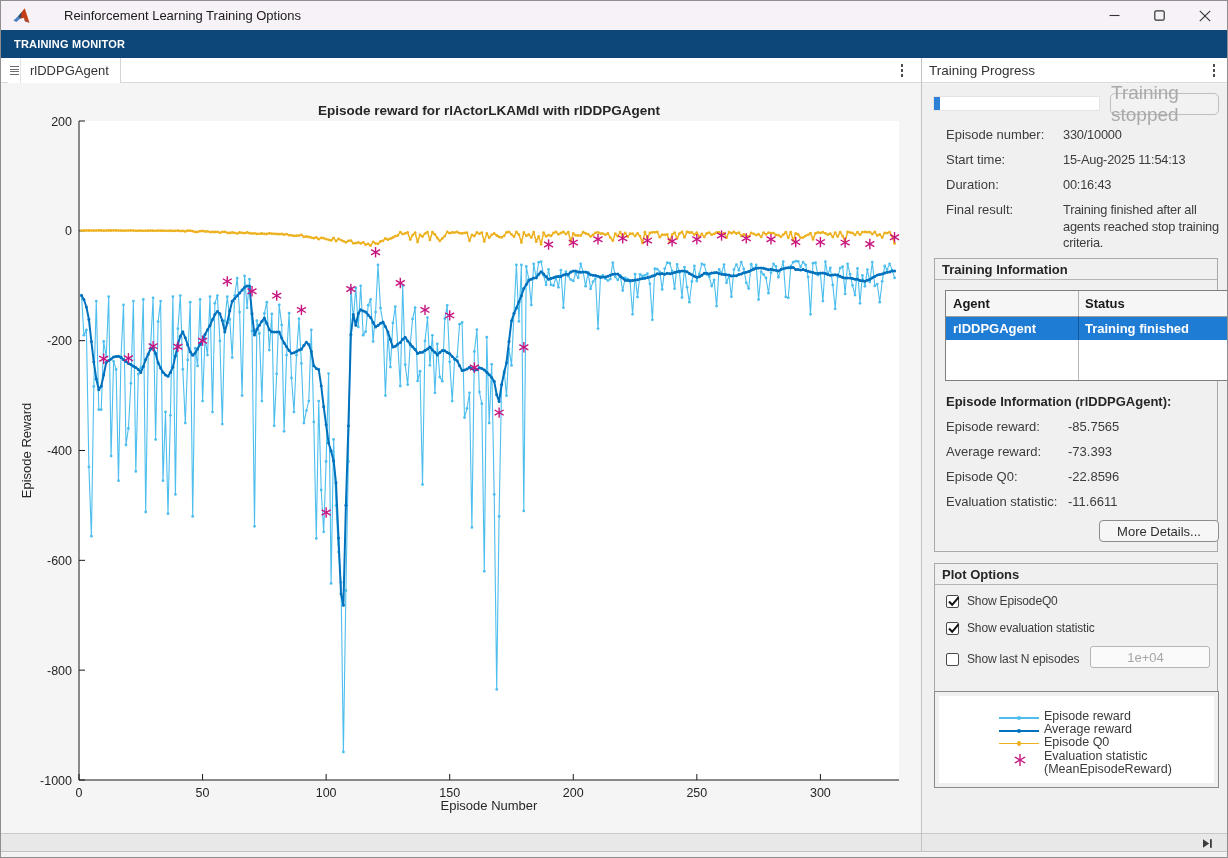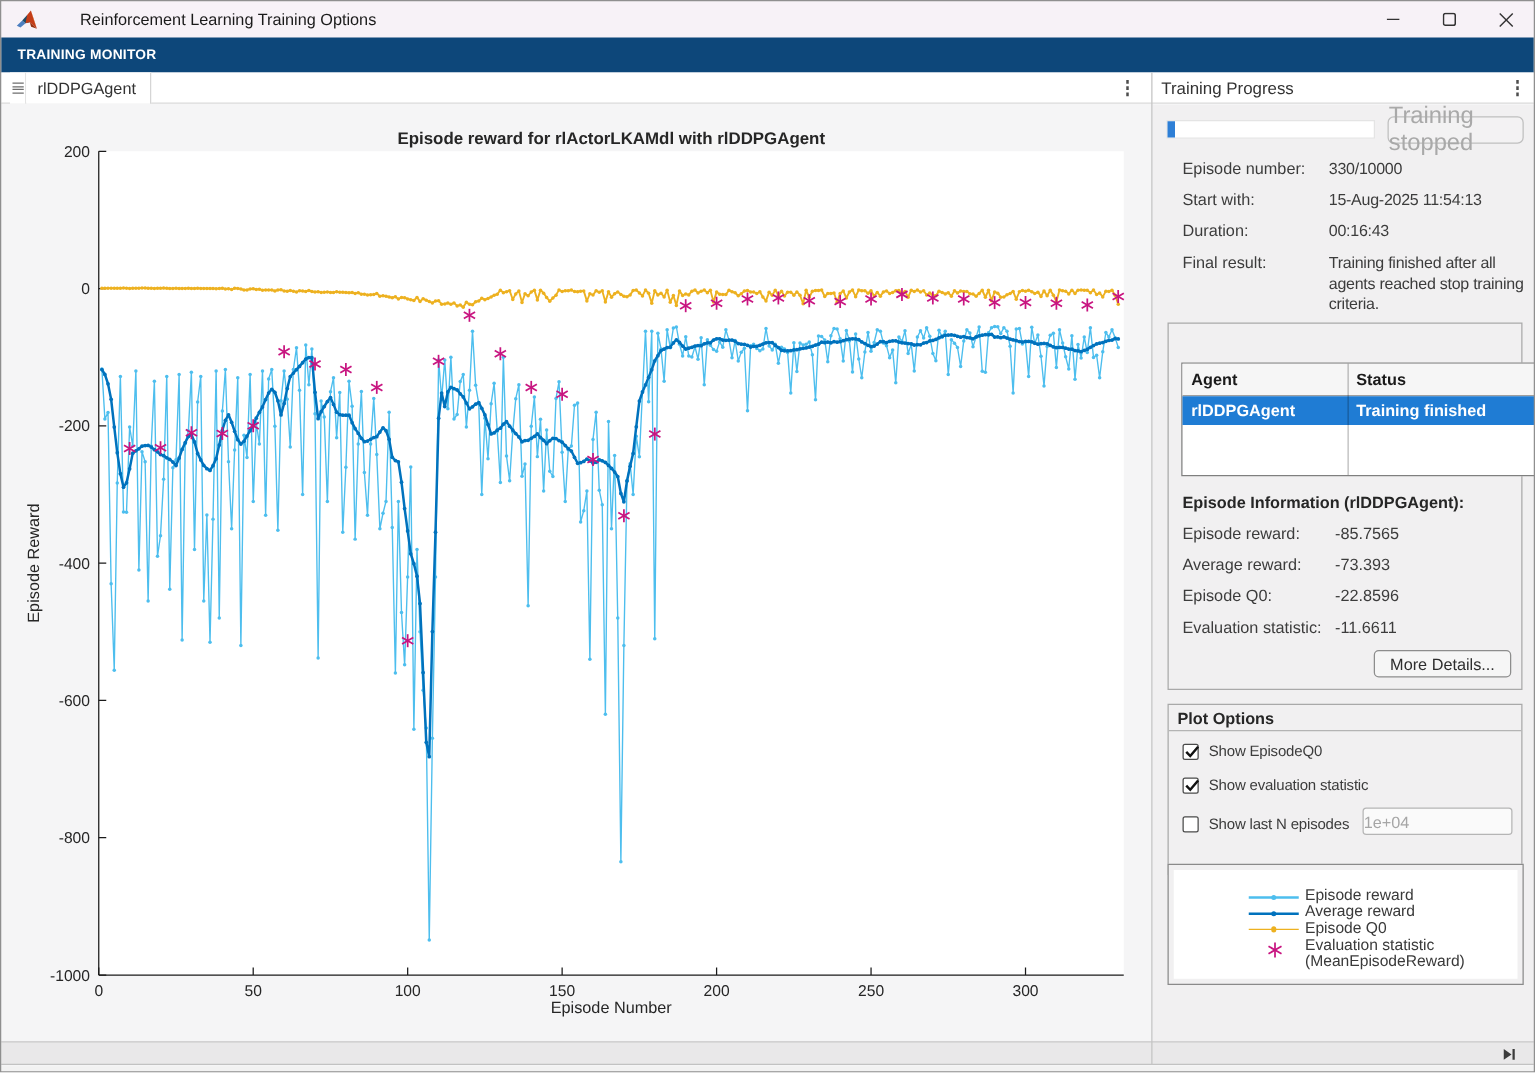--- a/index.html
+++ b/index.html
@@ -55,26 +55,26 @@
   .at-head { height:26px; background:#F6F6F6; border-bottom:1px solid #9E9E9E; display:flex; align-items:center; font-weight:bold; color:#1A1A1A; }
   .at-row { height:23px; display:flex; align-items:center; color:#FFFFFF; font-weight:bold; }
   .at-row.selected { background:#1F7CD4; }
   .at-c1 { padding-left:7px; width:132px; }
   .at-c2 { padding-left:7px; flex:1; }
   .at-coldiv { position:absolute; left:132px; top:0; bottom:0; width:1px; background:rgba(0,0,0,0.28); }
 
   .ep-title { position:absolute; left:11px; font-weight:bold; color:#262626; }
   .ep-row { position:absolute; left:11px; }
   .ep-row .v { position:absolute; left:122px; top:0; white-space:nowrap; }
-  .btn-details { position:absolute; left:164px; width:110px; height:22px; border:1px solid #8D8D8D; border-radius:4px; background:#F6F6F6; color:#2E2E2E; font-size:13px; display:flex; align-items:center; justify-content:center; }
+  .btn-details { position:absolute; left:164px; width:120px; height:22px; border:1px solid #8D8D8D; border-radius:4px; background:#F6F6F6; color:#2E2E2E; font-size:13px; display:flex; align-items:center; justify-content:center; }
 
   .cb-row { position:absolute; left:11px; display:flex; align-items:flex-end; font-size:12px; letter-spacing:-0.15px; }
   .cb { width:13px; height:13px; border:1.5px solid #4A4A4A; border-radius:2px; background:#FFFFFF; margin-right:8px; position:relative; flex:none; }
   .cb svg { position:absolute; left:-1px; top:-2px; }
-  .nfield { position:absolute; left:155px; width:120px; height:22px; border:1px solid #B5B5B5; border-radius:3px; background:#FAFAFA; color:#A6A6A6; font-size:13px; text-align:left; padding-right:9px; font-family:"Liberation Sans", sans-serif; }
+  .nfield { position:absolute; left:155px; width:120px; height:22px; border:1px solid #B5B5B5; border-radius:3px; background:#FAFAFA; color:#A6A6A6; font-size:13px; text-align:center; padding-right:9px; font-family:"Liberation Sans", sans-serif; }
 
   .legendbox { position:absolute; left:12px; width:285px; height:97px; border:1px solid #8A8A8A; background:#F1F0F1; }
   .legendbox .inner { position:absolute; left:4px; top:4px; right:4px; bottom:4px; background:#FFFFFF; }
   .lg-row { position:absolute; left:0; width:100%; }
   .lg-swatch { position:absolute; left:60px; width:40px; height:1.8px; }
   .lg-swatch .dotm { position:absolute; left:18px; top:-1.2px; width:4.2px; height:4.2px; border-radius:50%; }
   .lg-label { position:absolute; left:105px; top:-7px; font-size:12.5px; color:#3A3A3A; line-height:12.5px; white-space:pre; }
 
   
   .statusbar { position:absolute; left:1px; right:1px; top:833px; height:19px; background:#E9E8E9; border-top:1px solid #C9C9C9; border-bottom:1px solid #C2C2C2; }
@@ -1287,33 +1287,34 @@
   <div class="progress-track">
     <div class="progress-fill" id="progress-fill" style="width: 6px;"></div>
   </div>
   <div class="btn-stopped">Training stopped</div>
 
   <div class="inforow" style="top:43px">
     <span class="lab">Episode number:</span>
     <span class="v">330/10000</span>
   </div>
   <div class="inforow" style="top:68px">
-    <span class="lab">Start with:</span>
+    <span class="lab">Start time:</span>
     <span class="v">15-Aug-2025 11:54:13</span>
   </div>
   <div class="inforow" style="top:93px">
     <span class="lab">Duration:</span>
     <span class="v">00:16:43</span>
   </div>
   <div class="inforow" style="top:118px">
     <span class="lab">Final result:</span>
     <span class="v">Training finished after all agents reached stop training criteria.</span>
   </div>
 
   <div class="groupbox" style="top:174px; height:294px;">
+    <div class="gb-head">Training Information</div>
     <div class="agent-table">
       <div class="at-head">
         <span class="at-c1">Agent</span>
         <span class="at-c2">Status</span>
       </div>
       <div class="at-row selected">
         <span class="at-c1">rlDDPGAgent</span>
         <span class="at-c2">Training finished</span>
       </div>
       <div class="at-coldiv"></div>

